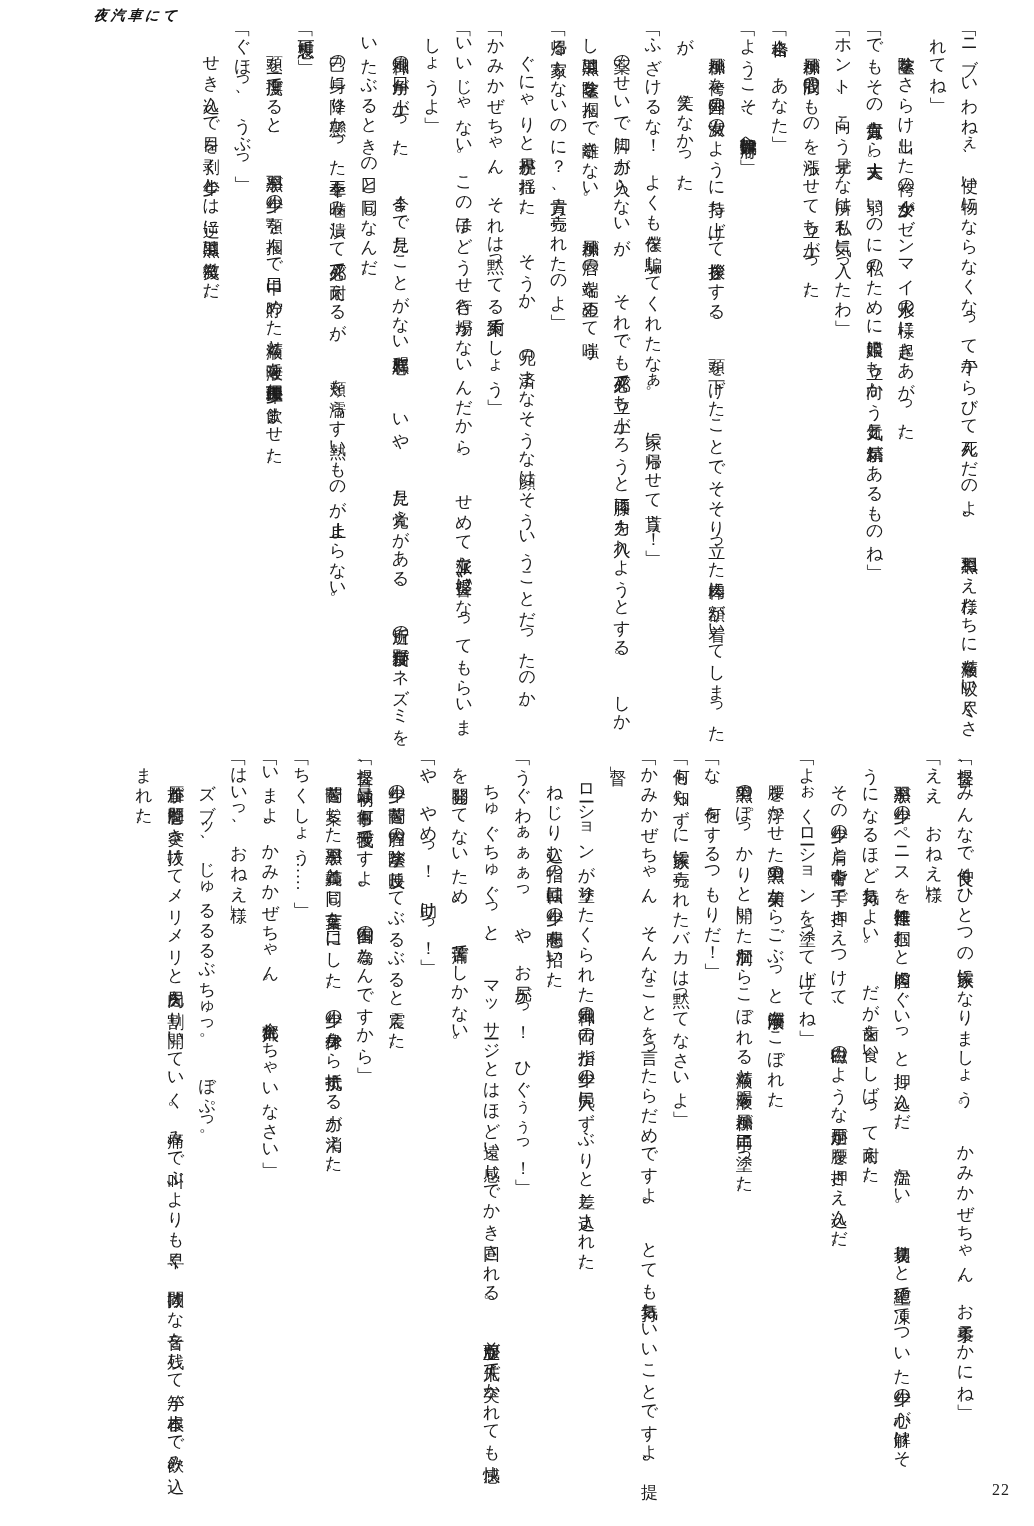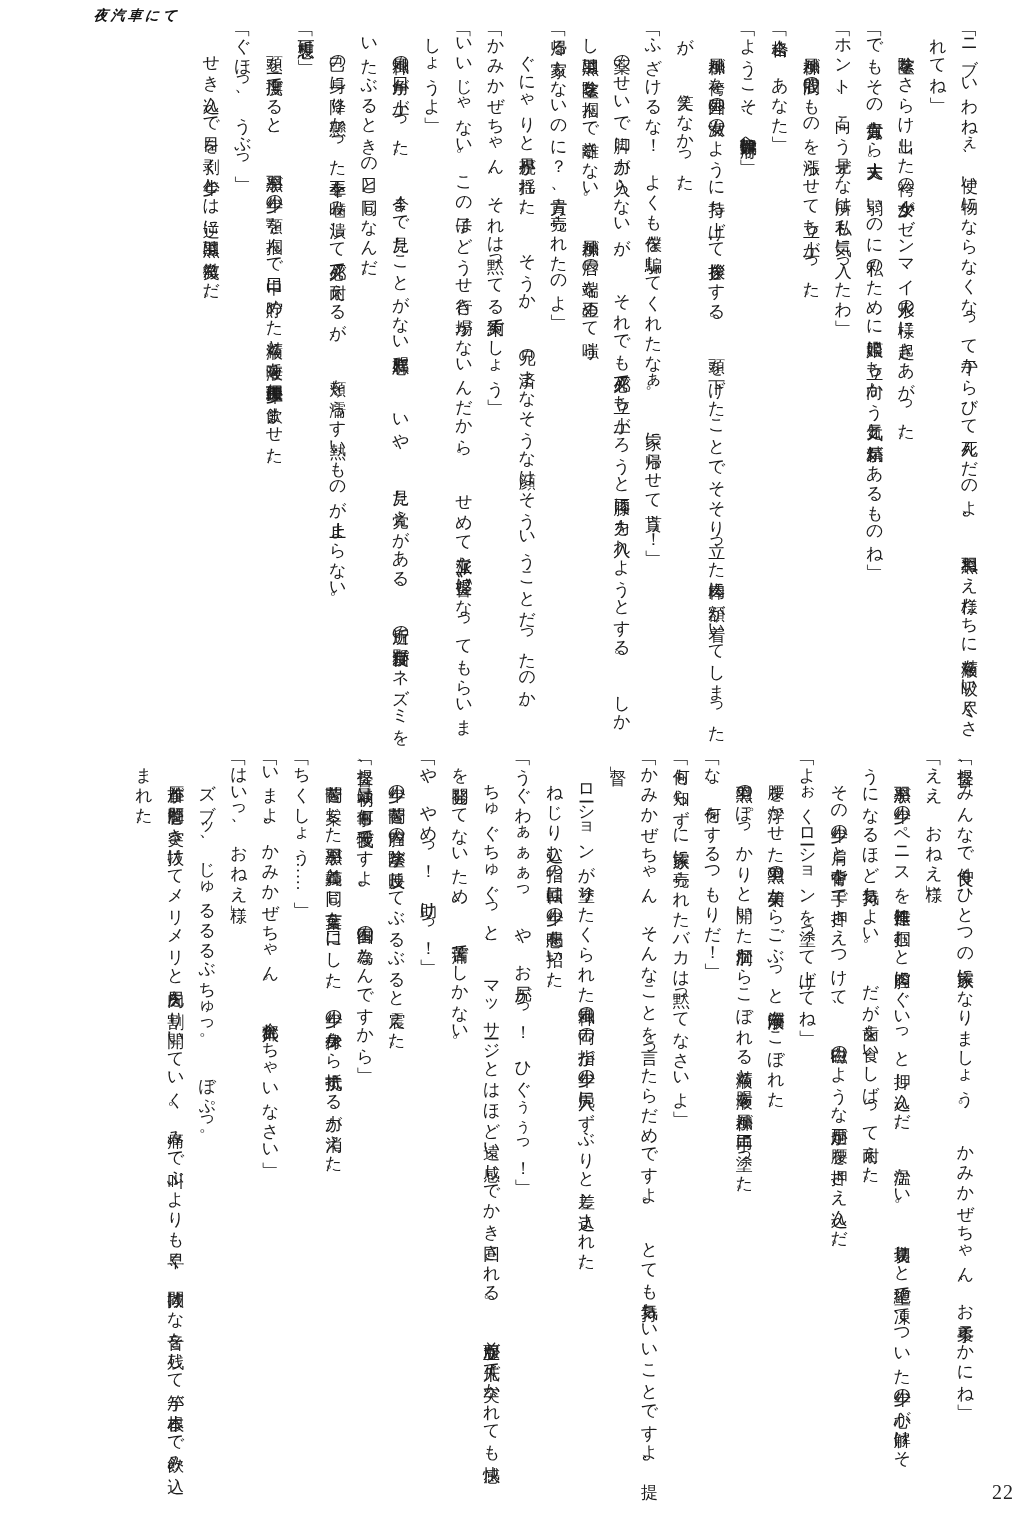--- a/index.html
+++ b/index.html
@@ -29,21 +29,21 @@
     line-height:31.6px;
     letter-spacing:0.65px;
     white-space:normal;
   }
   .band-top    { top:26px;  right:49px; height:717px; max-width:930px; }
   .band-bottom { top:755px; right:53px; height:717px; max-width:930px; }
   .vertical-band p { margin:0; padding:0; }
   .page-number {
     position:absolute;
     top:1481px; left:992px;
-    font-size:20px;
+    font-size:16px;
     letter-spacing:1px;
     color:#222;
   }
 </style>
 </head>
 <body>
 
 <div class="page">
 
   <div class="header-title">夜汽車にて</div>

